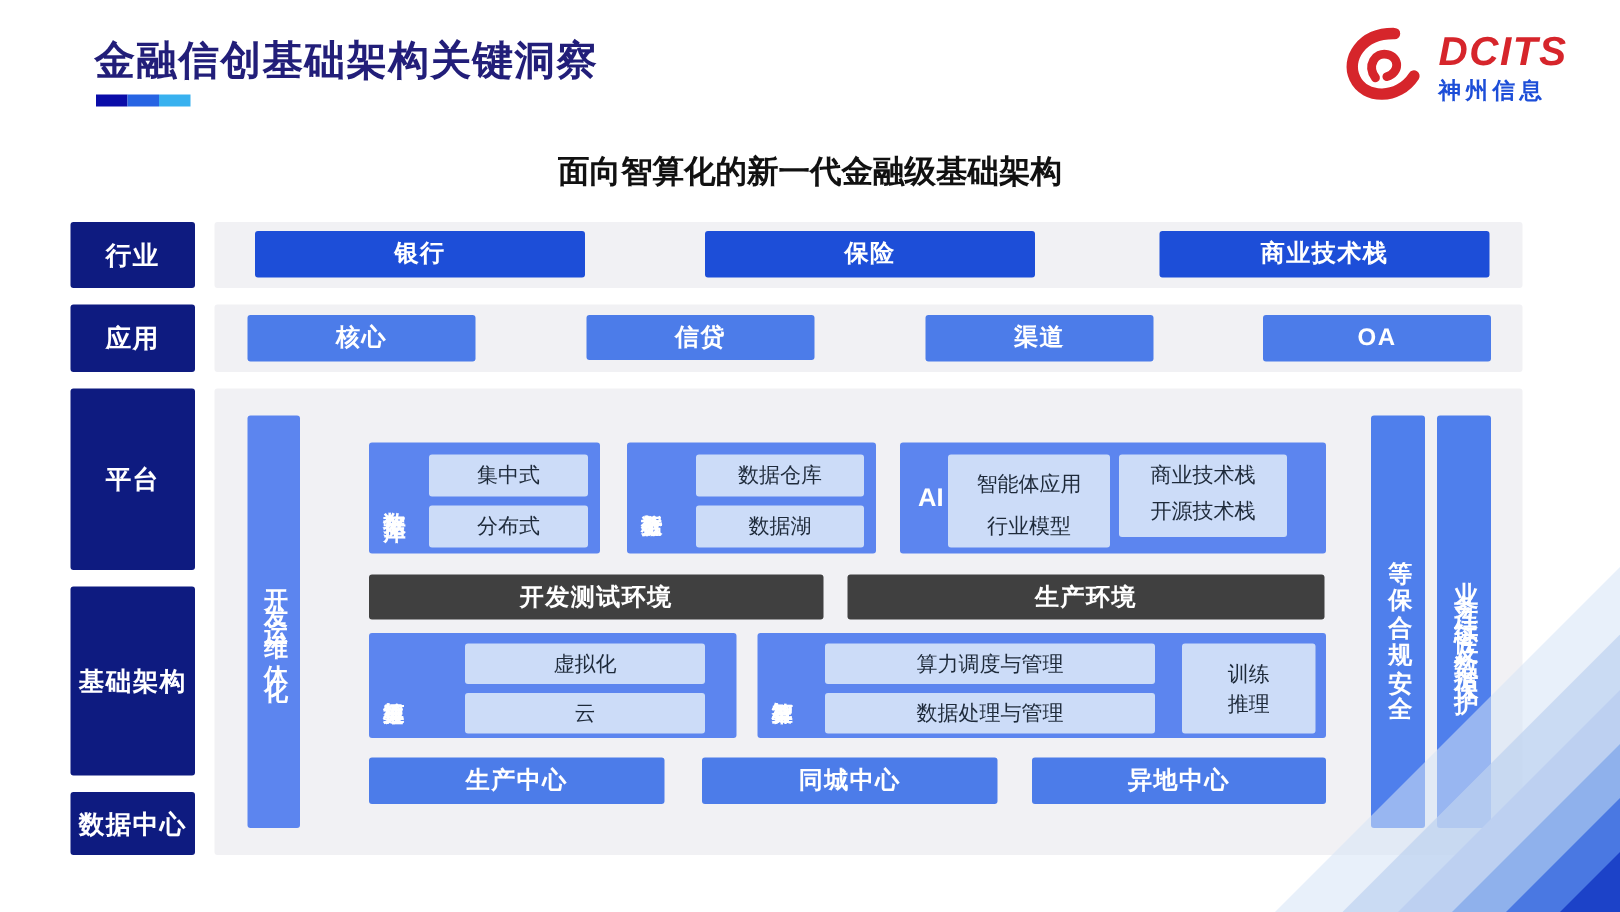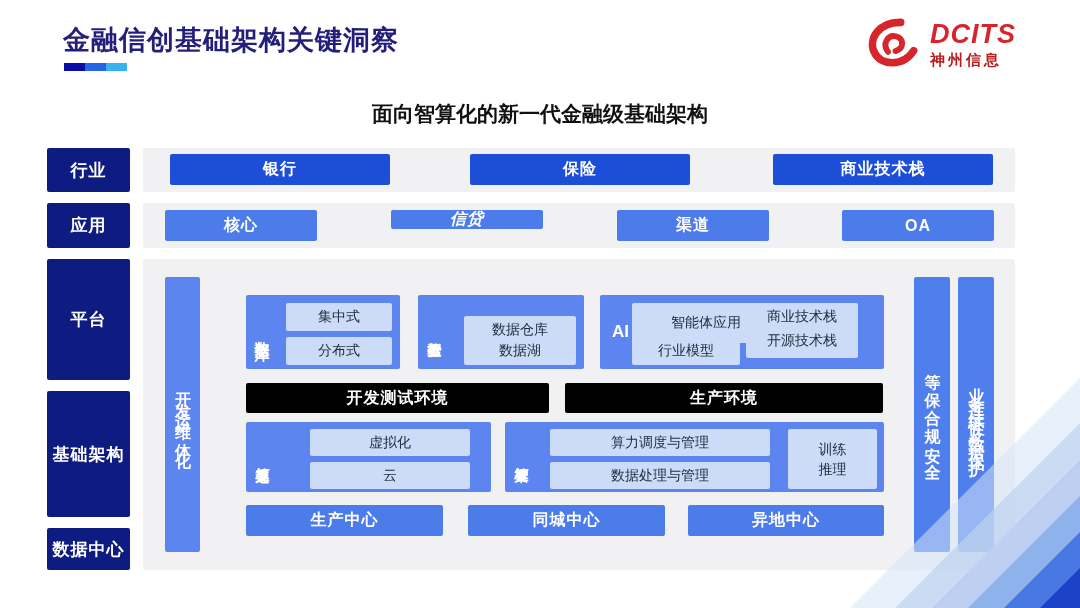--- a/index.html
+++ b/index.html
@@ -6,21 +6,21 @@
   #page{
     position:relative;width:1080px;height:608px;overflow:hidden;background:#fff;
     font-family:"Liberation Sans","DejaVu Sans",sans-serif;
   }
   .abs{position:absolute;}
   
   .title{font-size:27px;font-weight:bold;color:#221E79;letter-spacing:1px;}
   .underline span{display:inline-block;width:21px;height:8px;margin:0;vertical-align:top;}
   .logo{display:flex;align-items:center;gap:8px;}
   .logo-text .brand{font-size:27px;font-weight:bold;font-style:italic;color:#D6252B;letter-spacing:1px;line-height:1;}
-  .logo-text .company{font-size:15px;font-weight:bold;color:#b91c1c;letter-spacing:3px;margin-top:3px;}
+  .logo-text .company{font-size:15px;font-weight:bold;color:#1d4ed8;letter-spacing:3px;margin-top:3px;}
   .subtitle{left:0;right:0;text-align:center;font-size:21px;font-weight:bold;color:#111;}
   
   .rail-box{
     left:47px;width:83px;background:#0E1B80;color:#fff;border-radius:2px;
     display:flex;align-items:center;justify-content:center;
     font-size:17px;font-weight:bold;letter-spacing:1px;
   }
   
   .strip{background:#F1F1F4;border-radius:2px;}
   .btn{
@@ -39,42 +39,42 @@
   .group{background:#5C85EF;border-radius:2px;}
   .vlabel{
     position:absolute;top:0;bottom:0;display:flex;align-items:center;justify-content:center;
     color:#fff;font-weight:bold;writing-mode:vertical-rl;text-orientation:upright;
   }
   .inner{
     position:absolute;background:#CCDCF8;border-radius:2px;color:#1E2A3A;
     font-size:14px;display:flex;align-items:center;justify-content:center;
   }
   .envbar{
-    background:#000000;border-radius:2px;color:#fff;font-size:16px;font-weight:bold;
+    background:#404040;border-radius:2px;color:#fff;font-size:16px;font-weight:bold;
     display:flex;align-items:center;justify-content:center;letter-spacing:1px;
   }
   .centerbar{
     background:#4C7CE9;border-radius:2px;color:#fff;font-size:16px;font-weight:bold;
     display:flex;align-items:center;justify-content:center;letter-spacing:1px;
   }
   .ai-label{position:absolute;top:0;bottom:0;display:flex;align-items:center;color:#fff;font-weight:bold;font-size:17px;}
   
   .tri{position:absolute;right:0;bottom:0;clip-path:polygon(100% 0,0 100%,100% 100%);pointer-events:none;}
 </style>
 </head>
 <body>
 
 <div id="page">
 
   <div class="abs title" style="left:63px;top:22px;">金融信创基础架构关键洞察</div>
   <div class="abs underline" style="left:64px;top:63px;">
     <span style="background:#0A0CA8;"></span><span style="background:#2764E3;"></span><span style="background:#38B1EF;"></span>
   </div>
 
-  <div class="abs logo" style="left:864px;top:16px;">
+  <div class="abs logo" style="left:893px;top:16px;">
     <span>
       <svg viewBox="0 0 64 64" width="58" height="54" style="transform:rotate(-12deg);">
         <g fill="none" stroke="#D6252B" stroke-linecap="round">
           <path d="M46 10 C20 4 4 22 8 38 C12 56 38 62 54 46" stroke-width="9"></path>
           <path d="M24 41 C19 30 28 21 37 25 C46 29 44 41 33 42" stroke-width="7"></path>
         </g>
       </svg>
     </span>
     <span class="logo-text">
       <div class="brand">DCITS</div>
@@ -91,44 +91,44 @@
   <div class="abs rail-box" style="top:528px;height:42px;">数据中心</div>
 
   <div class="abs strip" style="left:143px;top:148px;width:872px;height:44px;">
     <div class="btn btn-industry" style="left:27px;top:6px;width:220px;height:31px;">银行</div>
     <div class="btn btn-industry" style="left:327px;top:6px;width:220px;height:31px;">保险</div>
     <div class="btn btn-industry" style="left:630px;top:6px;width:220px;height:31px;">商业技术栈</div>
   </div>
 
   <div class="abs strip" style="left:143px;top:203px;width:872px;height:45px;">
     <div class="btn btn-app" style="left:22px;top:7px;width:152px;height:31px;">核心</div>
-    <div class="btn btn-app" style="left:248px;top:7px;width:152px;height:19px;font-style:italic;">信贷</div>
+    <div class="btn btn-app" style="left:248px;top:7px;width:152px;height:30px;">信贷</div>
     <div class="btn btn-app" style="left:474px;top:7px;width:152px;height:31px;">渠道</div>
     <div class="btn btn-app" style="left:699px;top:7px;width:152px;height:31px;">OA</div>
   </div>
 
   <div class="abs strip" style="left:143px;top:259px;width:872px;height:311px;">
 
     <div class="abs vbar" style="left:22px;top:18px;width:35px;height:275px;letter-spacing:10px;">开发运维一体化</div>
 
     <div class="abs group" style="left:103px;top:36px;width:154px;height:74px;">
       <div class="vlabel" style="left:6px;font-size:15px;letter-spacing:2px;">数据库</div>
       <div class="inner" style="left:40px;top:8px;width:106px;height:28px;">集中式</div>
       <div class="inner" style="left:40px;top:42px;width:106px;height:28px;">分布式</div>
     </div>
 
     <div class="abs group" style="left:275px;top:36px;width:166px;height:74px;">
       <div class="vlabel" style="left:8px;font-size:14px;">数据分析</div>
-      <div class="inner" style="left:46px;top:8px;width:112px;height:28px;margin-top:13px;">数据仓库</div>
+      <div class="inner" style="left:46px;top:8px;width:112px;height:28px;">数据仓库</div>
       <div class="inner" style="left:46px;top:42px;width:112px;height:28px;">数据湖</div>
     </div>
 
     <div class="abs group" style="left:457px;top:36px;width:284px;height:74px;">
       <div class="ai-label" style="left:12px;">AI</div>
-      <div class="inner" style="left:32px;top:8px;width:108px;height:40px;padding-left:20px;">智能体应用</div>
+      <div class="inner" style="left:32px;top:8px;width:108px;height:40px;">智能体应用</div>
       <div class="inner" style="left:146px;top:8px;width:112px;height:28px;">商业技术栈</div>
       <div class="inner" style="left:32px;top:42px;width:108px;height:28px;">行业模型</div>
       <div class="inner" style="left:146px;top:29px;width:112px;height:34px;">开源技术栈</div>
     </div>
 
     <div class="abs envbar" style="left:103px;top:124px;width:303px;height:30px;">开发测试环境</div>
     <div class="abs envbar" style="left:422px;top:124px;width:318px;height:30px;">生产环境</div>
 
     <div class="abs group" style="left:103px;top:163px;width:245px;height:70px;">
       <div class="vlabel" style="left:8px;font-size:14px;">通算框架</div>

